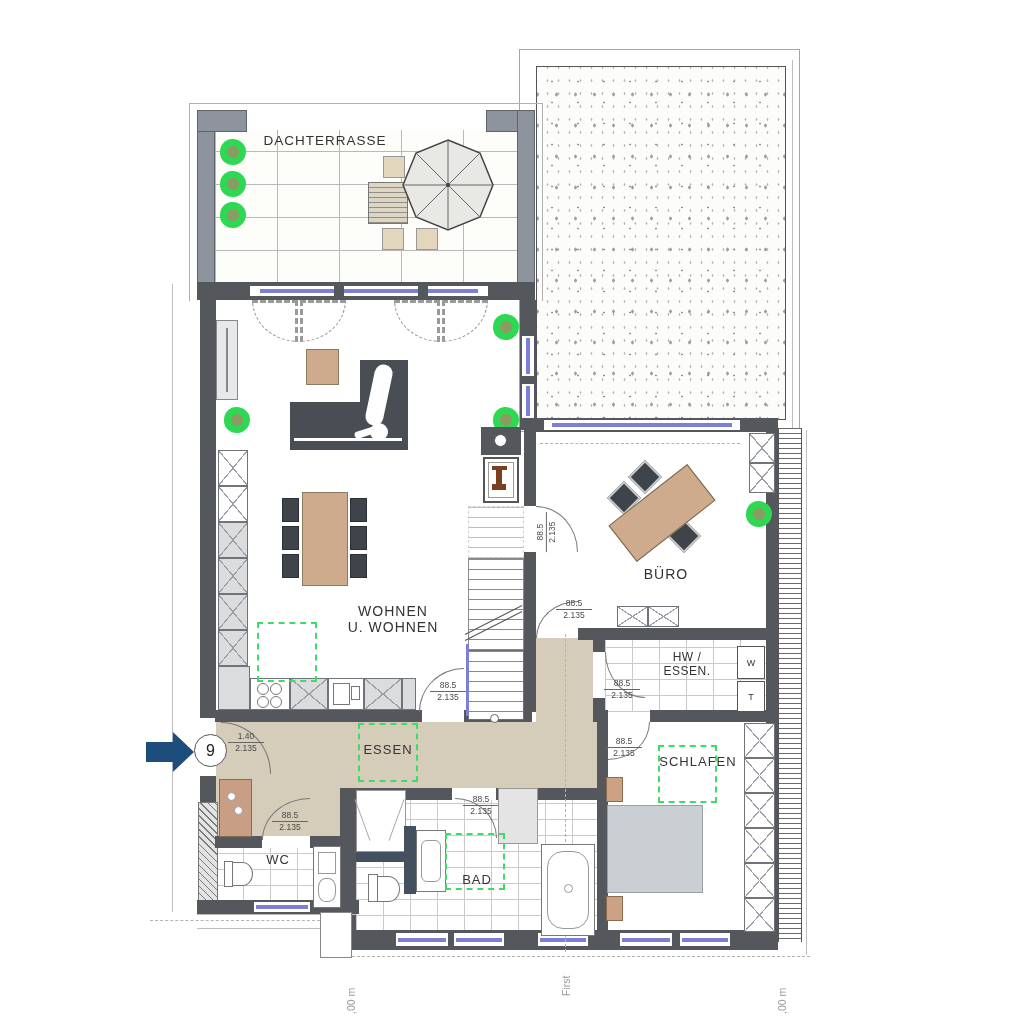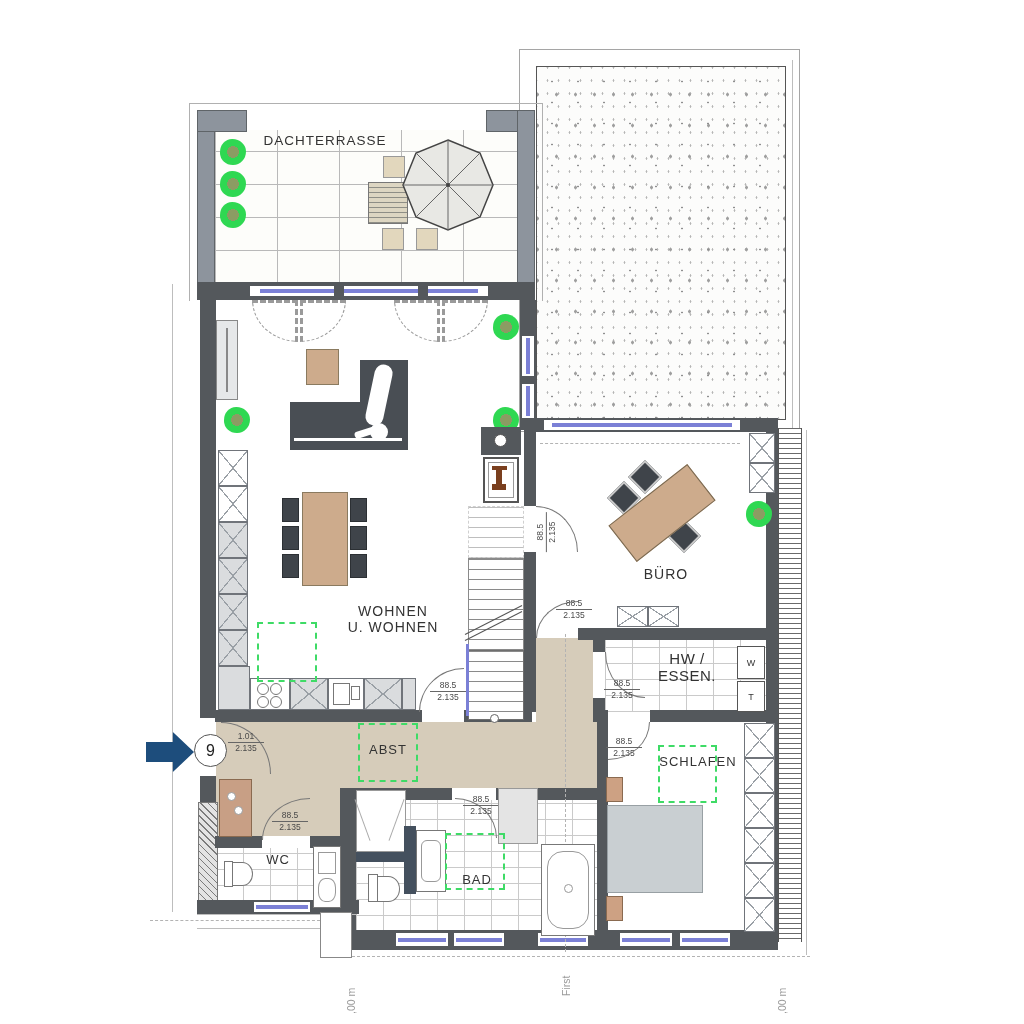--- a/index.html
+++ b/index.html
@@ -243,46 +243,46 @@
   <div class="furn" style="left:612px;top:486px;width:24px;height:24px;background:#3f444a;border:2px solid #c8c8c8;transform:rotate(45deg)"></div>
   <div class="furn" style="left:672px;top:524px;width:24px;height:24px;background:#3f444a;border:2px solid #c8c8c8;transform:rotate(45deg)"></div>
   <div class="furn" style="left:612px;top:490px;width:100px;height:46px;background:#cdab8c;border:1px solid #7a6a52;transform:rotate(-38deg)"></div>
   <div class="rlabel" style="left:630px;top:566px;width:72px;font-size:14px">BÜRO</div>
   <div class="plant" style="left:746px;top:501px;width:26px;height:26px"></div>
   <div class="xbox" style="left:749px;top:433px;width:26px;height:30px"></div>
   <div class="xbox" style="left:749px;top:463px;width:26px;height:30px"></div>
   <div class="xbox" style="left:617px;top:606px;width:31px;height:21px"></div>
   <div class="xbox" style="left:648px;top:606px;width:31px;height:21px"></div>
 
-  <div class="rlabel" style="left:656px;top:650px;width:62px;font-size:15px;letter-spacing:.5px">
+  <div class="rlabel" style="left:656px;top:650px;width:62px;font-size:12px;letter-spacing:.5px">
     <span style="display:block">HW /</span>
     <span style="display:block">ESSEN.</span>
   </div>
   <div class="abs" style="left:737px;top:646px;width:28px;height:33px;background:#fff;border:1px solid #555;box-sizing:border-box;display:flex;align-items:center;justify-content:center">
     <span style="font-size:9px;color:#333">W</span>
   </div>
   <div class="abs" style="left:737px;top:681px;width:28px;height:31px;background:#fff;border:1px solid #555;box-sizing:border-box;display:flex;align-items:center;justify-content:center">
     <span style="font-size:9px;color:#333">T</span>
   </div>
 
   <div class="gdash" style="left:358px;top:723px;width:60px;height:59px"></div>
-  <div class="rlabel" style="left:358px;top:742px;width:60px;font-size:13px">ABST</div>
+  <div class="rlabel" style="left:358px;top:742px;width:60px;font-size:13px">ESSEN</div>
   <div class="furn" style="left:219px;top:779px;width:33px;height:58px;background:#c89f85;border:1px solid #8a6a50"></div>
   <div class="abs" style="left:227px;top:792px;width:9px;height:9px;background:#fff;border:1px solid #999;border-radius:50%;box-sizing:border-box"></div>
   <div class="abs" style="left:234px;top:806px;width:9px;height:9px;background:#fff;border:1px solid #999;border-radius:50%;box-sizing:border-box"></div>
   <div class="dashv" style="left:565px;top:634px;width:1px;height:318px"></div>
 
   <div class="abs" style="left:146px;top:732px;width:48px;height:40px;background:#1d4d7c;
               clip-path:polygon(0 25%,56% 25%,56% 0,100% 50%,56% 100%,56% 75%,0 75%)"></div>
   <div class="abs" style="left:194px;top:734px;width:33px;height:33px;background:#fff;border:1px solid #555;border-radius:50%;box-sizing:border-box;display:flex;align-items:center;justify-content:center">
     <span style="font-size:16px;color:#222">9</span>
   </div>
   <div class="arc tr" style="left:221px;top:722px;width:50px;height:52px"></div>
   <div class="dim" style="left:228px;top:731px;width:36px">
-    <span class="w">1.01</span>
+    <span class="w">1.40</span>
     <span class="h">2.135</span>
   </div>
 
   <div class="arc tr" style="left:536px;top:506px;width:42px;height:46px"></div>
   <div class="dim" style="left:526px;top:521px;width:40px;transform:rotate(-90deg)">
     <span class="w">88.5</span>
     <span class="h">2.135</span>
   </div>
 
   <div class="arc tl" style="left:536px;top:601px;width:42px;height:37px"></div>

